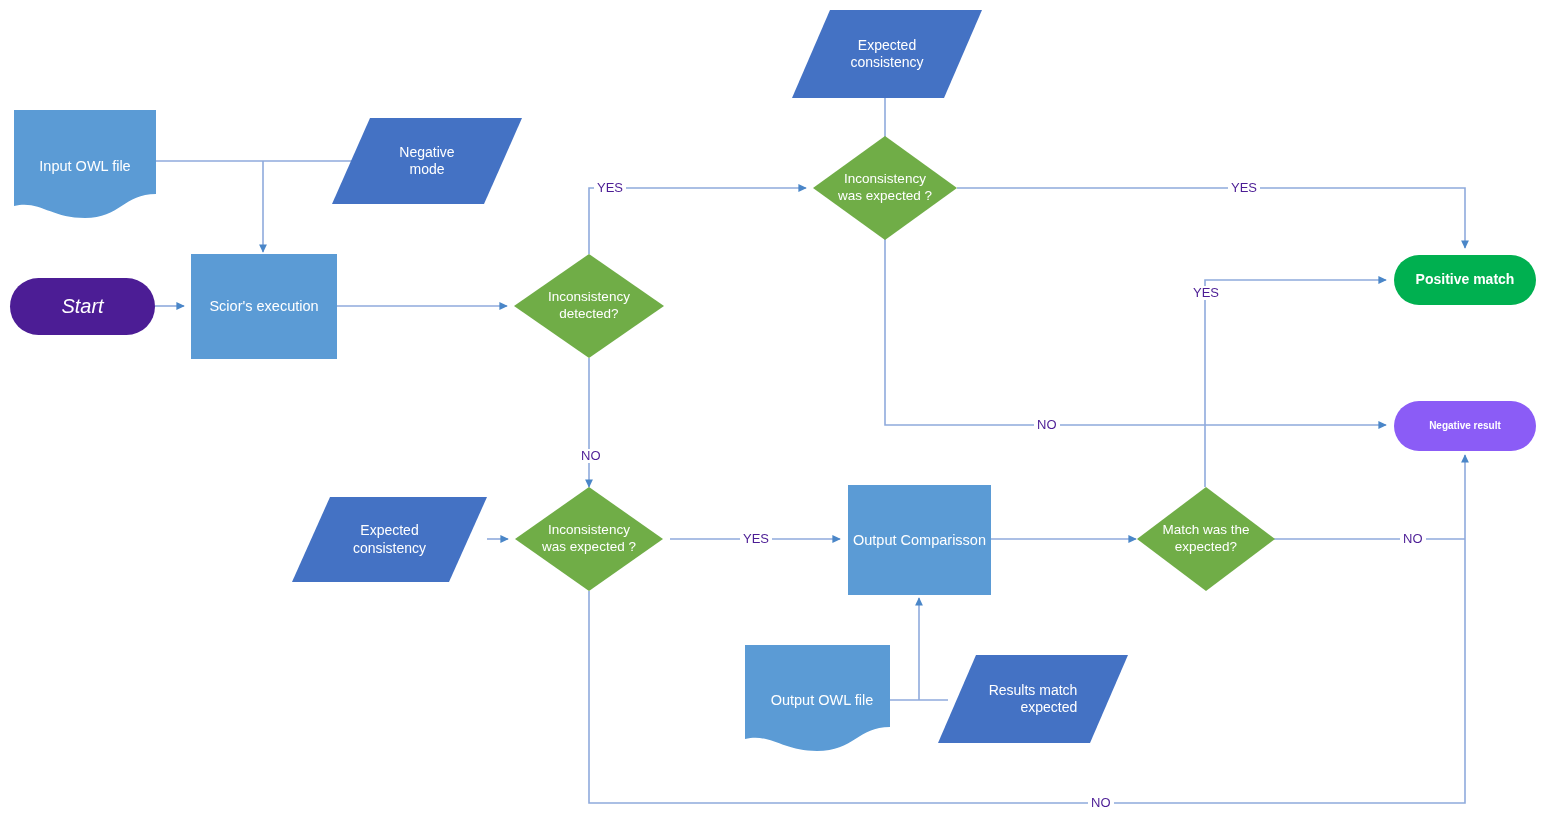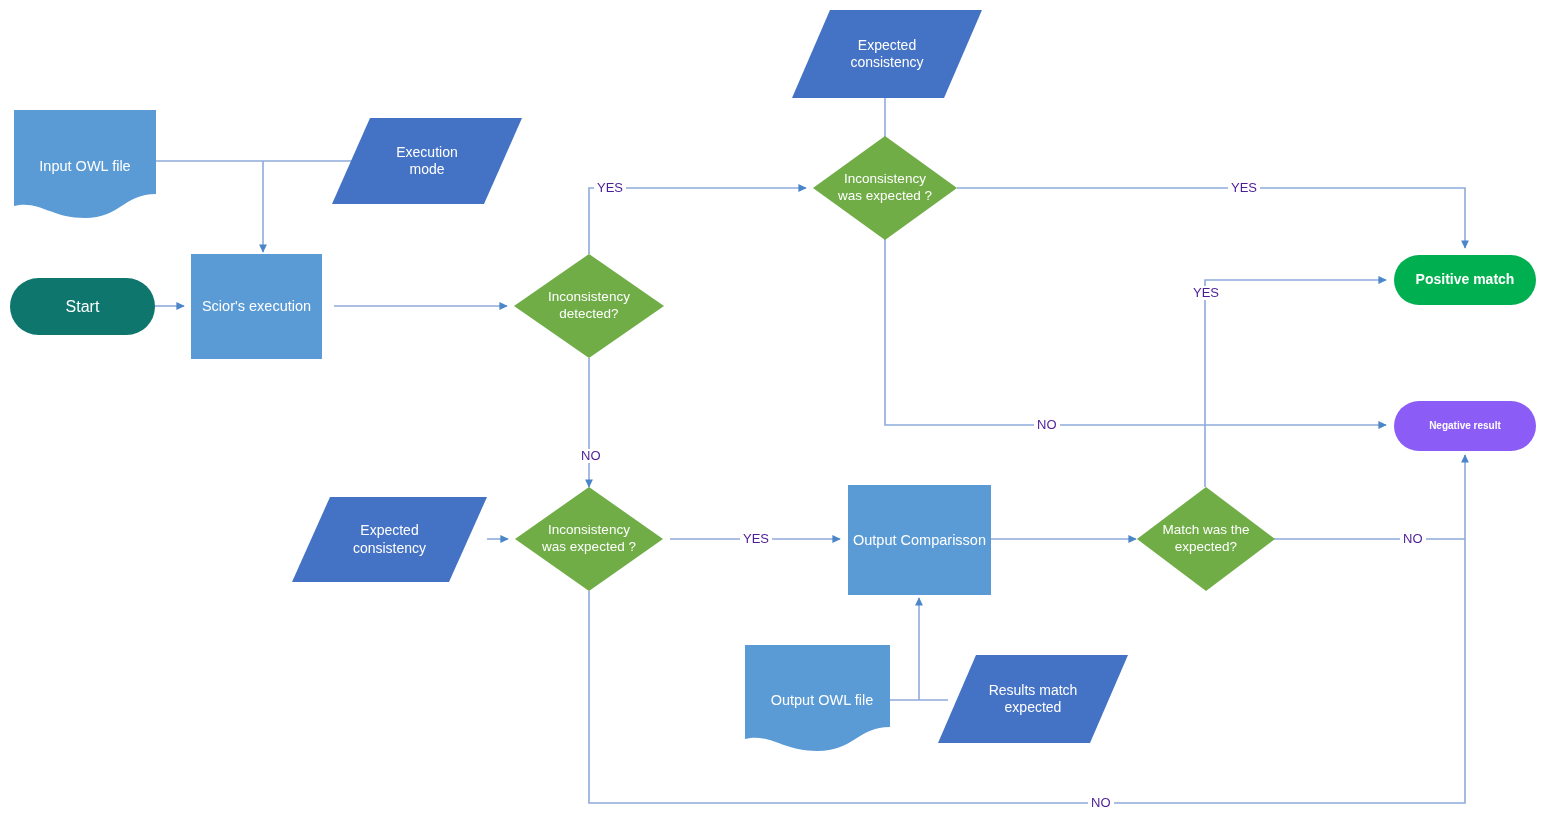--- a/index.html
+++ b/index.html
@@ -2,21 +2,21 @@
 <html><head>
 <meta charset="utf-8">
 <style>
   html,body{margin:0;padding:0;background:#ffffff;}
   body{font-family:"Liberation Sans",sans-serif;}
   #canvas{position:relative;width:1548px;height:831px;background:#fff;overflow:hidden;}
   svg#wires{position:absolute;left:0;top:0;width:1548px;height:831px;}
   .node{position:absolute;box-sizing:border-box;display:flex;align-items:center;justify-content:center;text-align:center;color:#fff;}
   .node .lbl{position:relative;z-index:3;line-height:1.25;white-space:pre-line;}
   .lightbox{background:#5B9BD5;font-size:14.5px;}
-  .start{background:#0f766e;border-radius:34px;font-size:16px;}
+  .start{background:#4c1d95;border-radius:34px;font-size:20px;font-style:italic;}
   .positive{background:#00B050;border-radius:26px;font-size:14px;font-weight:bold;}
   .negative{background:#8b5cf6;border-radius:26px;font-size:10px;font-weight:bold;}
   .shape-svg{position:absolute;left:0;top:0;overflow:visible;z-index:1;}
   .diamond .lbl{font-size:13.5px;}
   .para .lbl{font-size:14px;}
   .doc .lbl{font-size:14.5px;margin-top:10px;}
   .edge-label{position:absolute;color:#4c1d95;font-size:13px;background:#fff;padding:0 3px;line-height:14px;}
 </style>
 </head>
 <body>
@@ -69,37 +69,37 @@
     <svg class="shape-svg" width="142" height="102" viewBox="0 0 142 102" preserveAspectRatio="none">
       <path d="M0,0 L142,0 L142,84 C110,84 106,108 71,108 C36,108 26,90 0,96 Z" fill="#5B9BD5"></path>
     </svg>
     <span class="lbl">Input OWL file</span>
   </div>
 
   <div class="node para" style="left:332px;top:118px;width:190px;height:86px;">
     <svg class="shape-svg" width="190" height="86" viewBox="0 0 190 86" preserveAspectRatio="none">
       <path d="M38,0 L190,0 L152,86 L0,86 Z" fill="#4472C4"></path>
     </svg>
-    <span class="lbl">Execution
+    <span class="lbl">Negative
 mode</span>
   </div>
 
   <div class="node para" style="left:792px;top:10px;width:190px;height:88px;">
     <svg class="shape-svg" width="190" height="88" viewBox="0 0 190 88" preserveAspectRatio="none">
       <path d="M38,0 L190,0 L152,88 L0,88 Z" fill="#4472C4"></path>
     </svg>
     <span class="lbl">Expected
 consistency</span>
   </div>
 
   <div class="node start" style="left:10px;top:278px;width:145px;height:57px;">
     <span class="lbl">Start</span>
   </div>
 
-  <div class="node lightbox" style="left:191px;top:254px;width:131px;height:105px;">
+  <div class="node lightbox" style="left:191px;top:254px;width:146px;height:105px;">
     <span class="lbl">Scior's execution</span>
   </div>
 
   <div class="node diamond" style="left:514px;top:254px;width:150px;height:104px;">
     <svg class="shape-svg" width="150" height="104" viewBox="0 0 150 104" preserveAspectRatio="none">
       <path d="M75,0 L150,52 L75,104 L0,52 Z" fill="#70AD47"></path>
     </svg>
     <span class="lbl">Inconsistency
 detected?</span>
   </div>
@@ -140,21 +140,21 @@
     <span class="lbl">Output Comparisson</span>
   </div>
 
   <div class="node doc" style="left:745px;top:645px;width:154px;height:100px;">
     <svg class="shape-svg" width="145" height="100" viewBox="0 0 145 100" preserveAspectRatio="none">
       <path d="M0,0 L145,0 L145,82 C113,82 109,106 72,106 C37,106 26,88 0,94 Z" fill="#5B9BD5"></path>
     </svg>
     <span class="lbl">Output OWL file</span>
   </div>
 
-  <div class="node para" style="left:938px;top:655px;width:190px;height:88px;">
+  <div class="node para" style="left:938px;top:655px;width:190px;height:88px;text-align:right;">
     <svg class="shape-svg" width="190" height="88" viewBox="0 0 190 88" preserveAspectRatio="none">
       <path d="M38,0 L190,0 L152,88 L0,88 Z" fill="#4472C4"></path>
     </svg>
     <span class="lbl">Results match
 expected</span>
   </div>
 
   <div class="node diamond" style="left:1137px;top:487px;width:138px;height:104px;">
     <svg class="shape-svg" width="138" height="104" viewBox="0 0 138 104" preserveAspectRatio="none">
       <path d="M69,0 L138,52 L69,104 L0,52 Z" fill="#70AD47"></path>

